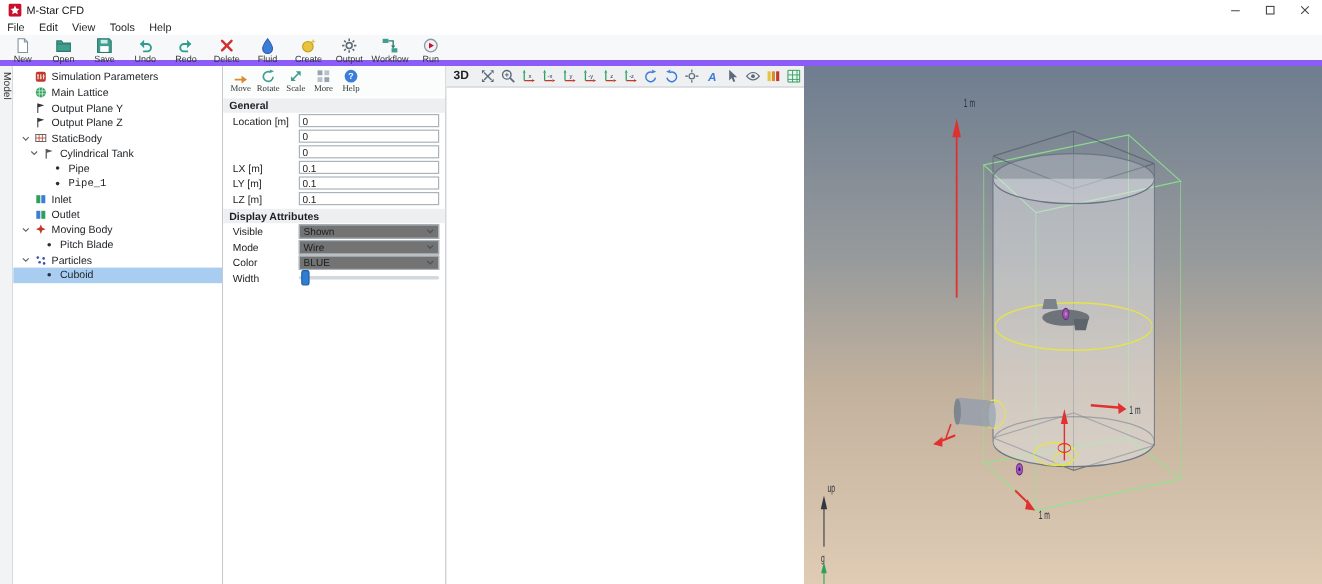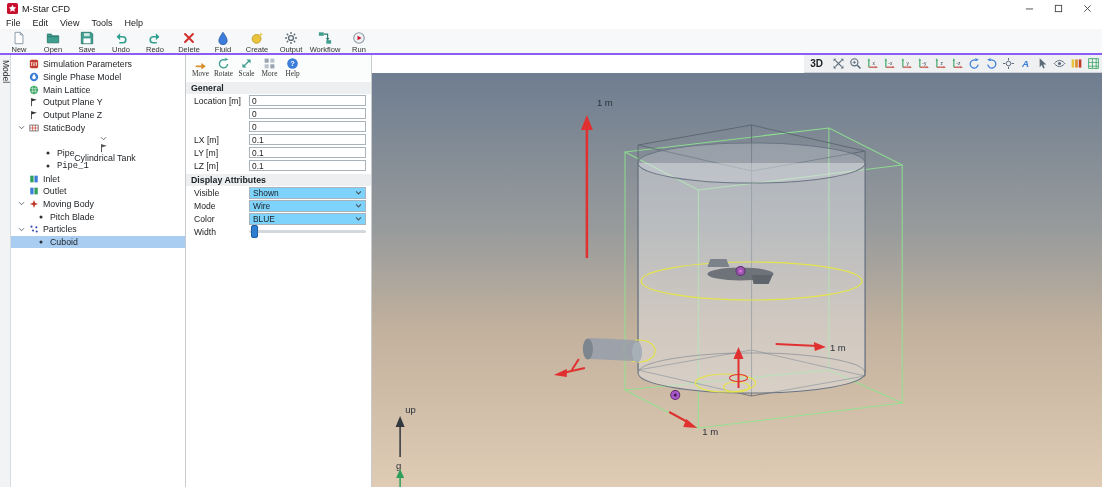--- a/index.html
+++ b/index.html
@@ -12,21 +12,21 @@
   .title-text{font-size:9px;color:#111;text-align:center;}
   .win-controls{margin-left:auto;display:flex;height:100%;}
   .win-btn{width:29px;height:100%;display:flex;align-items:center;justify-content:center;}
   .win-btn span{width:9px;height:9px;display:block;}
 
   
   .menubar{height:12px;display:flex;align-items:center;background:#fff;padding-left:0;}
   .menu-item{padding:0 6px;color:#222;}
 
   
-  .toolbar{height:26px;display:flex;background:#f7f8f9;border-bottom:2px solid #8b5cf6;padding-left:2px;}
+  .toolbar{height:26px;display:flex;background:#f7f8f9;border-bottom:5px solid #8b5cf6;padding-left:2px;}
   .tb-btn{width:34px;display:flex;flex-direction:column;align-items:center;padding-top:2px;}
   .tb-icon{width:14px;height:14px;display:block;}
   .tb-label{font-size:7.5px;color:#333;line-height:9px;white-space:nowrap;}
 
   .main{display:flex;height:432px;}
 
   
   .model-strip{width:11px;flex:none;background:#f2f3f5;border-right:1px solid #d8dbde;font-size:8.5px;color:#333;}
   .strip-label{writing-mode:vertical-lr;padding:5px 1px;}
 
@@ -42,28 +42,28 @@
   
   .props-panel{width:186px;flex:none;background:#fff;border-right:1px solid #c6cbd0;display:flex;flex-direction:column;}
   .props-toolbar{height:25px;display:flex;padding:1px 0 0 3px;background:#fbfcfc;}
   .pt-btn{width:23px;display:flex;flex-direction:column;align-items:center;padding-top:1px;}
   .pt-icon{width:13px;height:13px;display:block;}
   .pt-label{font-size:7.3px;color:#333;line-height:8px;font-family:Liberation Serif, serif;}
   .section-header{height:12px;line-height:12px;font-weight:bold;font-size:8.8px;background:#edeff1;padding-left:5px;margin-top:2px;}
   .prow{display:flex;align-items:center;height:13px;padding:0 5px 0 8px;}
   .plabel{width:55px;flex:none;font-size:8.6px;color:#222;}
   .pinput{flex:1;height:11px;border:1px solid #a9b3bc;font-size:8.4px;padding:0 2px;font-family:inherit;color:#222;background:#fff;min-width:0;}
-  .pselect{flex:1;height:12px;border:1px solid #a9b3bc;display:flex;align-items:center;padding:0 3px;background:#7dd3fc;font-size:8.4px;min-width:0;}
+  .pselect{flex:1;height:12px;border:1px solid #a9b3bc;display:flex;align-items:center;padding:0 3px;background:#737373;font-size:8.4px;min-width:0;}
   .sel-chev{margin-left:auto;width:7px;height:7px;display:block;}
   .slider{flex:1;position:relative;height:13px;}
   .slider-track{position:absolute;left:0;right:0;top:5px;height:3px;background:#d2d8dd;border-radius:2px;}
   .slider-handle{position:absolute;left:2px;top:0;width:7px;height:13px;background:#2f7ed0;border:1px solid #1e5fa8;border-radius:2px;}
 
   
-  .viewport{flex:1;display:flex;flex-direction:column;min-width:0;align-items:flex-end;}
+  .viewport{flex:1;display:flex;flex-direction:row;min-width:0;}
   .vp-toolbar{height:18px;flex:none;background:#eef0f2;border-bottom:1px solid #cdd2d6;display:flex;align-items:center;padding-left:6px;}
   .vp-mode{font-weight:bold;font-size:10px;margin-right:7px;}
   .vp-tools{display:flex;align-items:center;}
   .vp-tool{width:17px;height:16px;display:flex;align-items:center;justify-content:center;}
   .vp-tool span{width:13px;height:13px;display:block;}
   .vp-scene{flex:1;width:100%;display:block;}
   .scene-label{fill:#2b3138;font-size:9.5px;}
 
   span[data-icon] svg, span[data-icon-from] svg, .app-logo svg{width:100%;height:100%;display:block;}
 </style>
@@ -229,30 +229,20 @@
             <path d="M3.2 8.5v-5m2.8 5v-5m2.8 5v-5" stroke="#fff" stroke-width="1"></path>
             <path d="M2.2 4.5h2m.8 2.5h2m.8-1.5h2" stroke="#f6c9c2" stroke-width="1.2"></path>
           </svg>
         </span>
       <span class="tlabel">Simulation Parameters</span>
     </div>
       <div class="trow" style="padding-left: 4px;">
       <span class="chev"></span>
       <span class="ticon" data-icon-from="icon">
           <svg viewBox="0 0 12 12">
-            <circle cx="6" cy="6" r="5" fill="#3b7dd8"></circle>
-            <path d="M6 2.2C6 2.2 3.8 5.2 3.8 6.6a2.2 2.2 0 0 0 4.4 0C8.2 5.2 6 2.2 6 2.2z" fill="#fff"></path>
-          </svg>
-        </span>
-      <span class="tlabel">Single Phase Model</span>
-    </div>
-      <div class="trow" style="padding-left: 4px;">
-      <span class="chev"></span>
-      <span class="ticon" data-icon-from="icon">
-          <svg viewBox="0 0 12 12">
             <circle cx="6" cy="6" r="5" fill="#2ea05a"></circle>
             <path d="M1.5 4.5h9M1.5 7.5h9M4.5 1.5v9M7.5 1.5v9" stroke="#d8f0e0" stroke-width="0.8"></path>
           </svg>
         </span>
       <span class="tlabel">Main Lattice</span>
     </div>
       <div class="trow" style="padding-left: 4px;">
       <span class="chev"></span>
       <span class="ticon" data-icon-from="icon">
           <svg viewBox="0 0 12 12">
@@ -279,21 +269,21 @@
           </svg>
         </span>
       <span class="ticon" data-icon-from="icon">
           <svg viewBox="0 0 12 12">
             <rect x="1" y="2.5" width="10" height="7" fill="#fff" stroke="#666"></rect>
             <path d="M1 6h10M4.3 2.5v7M7.6 2.5v7" stroke="#c0392b" stroke-width="0.8"></path>
           </svg>
         </span>
       <span class="tlabel">StaticBody</span>
     </div>
-      <div class="trow" style="padding-left: 11px; flex-direction: column;">
+      <div class="trow" style="padding-left: 11px;">
       <span class="chev">
           <svg viewBox="0 0 8 8">
             <path d="M1.2 2.6L4 5.4l2.8-2.8" fill="none" stroke="#5a6570" stroke-width="1.1"></path>
           </svg>
         </span>
       <span class="ticon" data-icon-from="icon">
           <svg viewBox="0 0 12 12">
             <path d="M3 11V1.5" stroke="#333" stroke-width="1"></path>
             <path d="M3 1.5l6.5 1.8L3 5.5z" fill="#555"></path>
           </svg>

